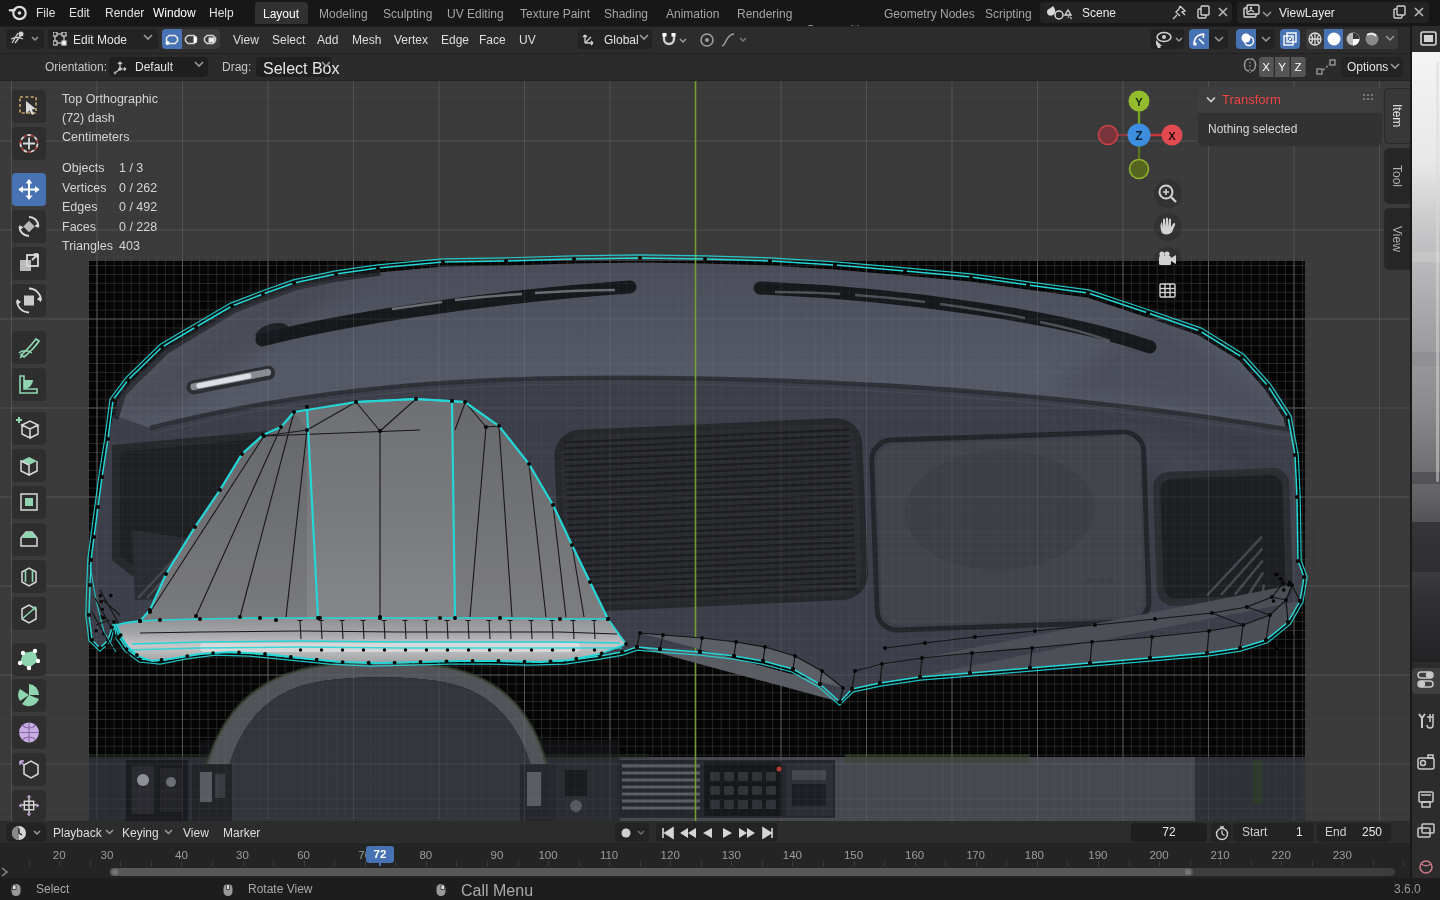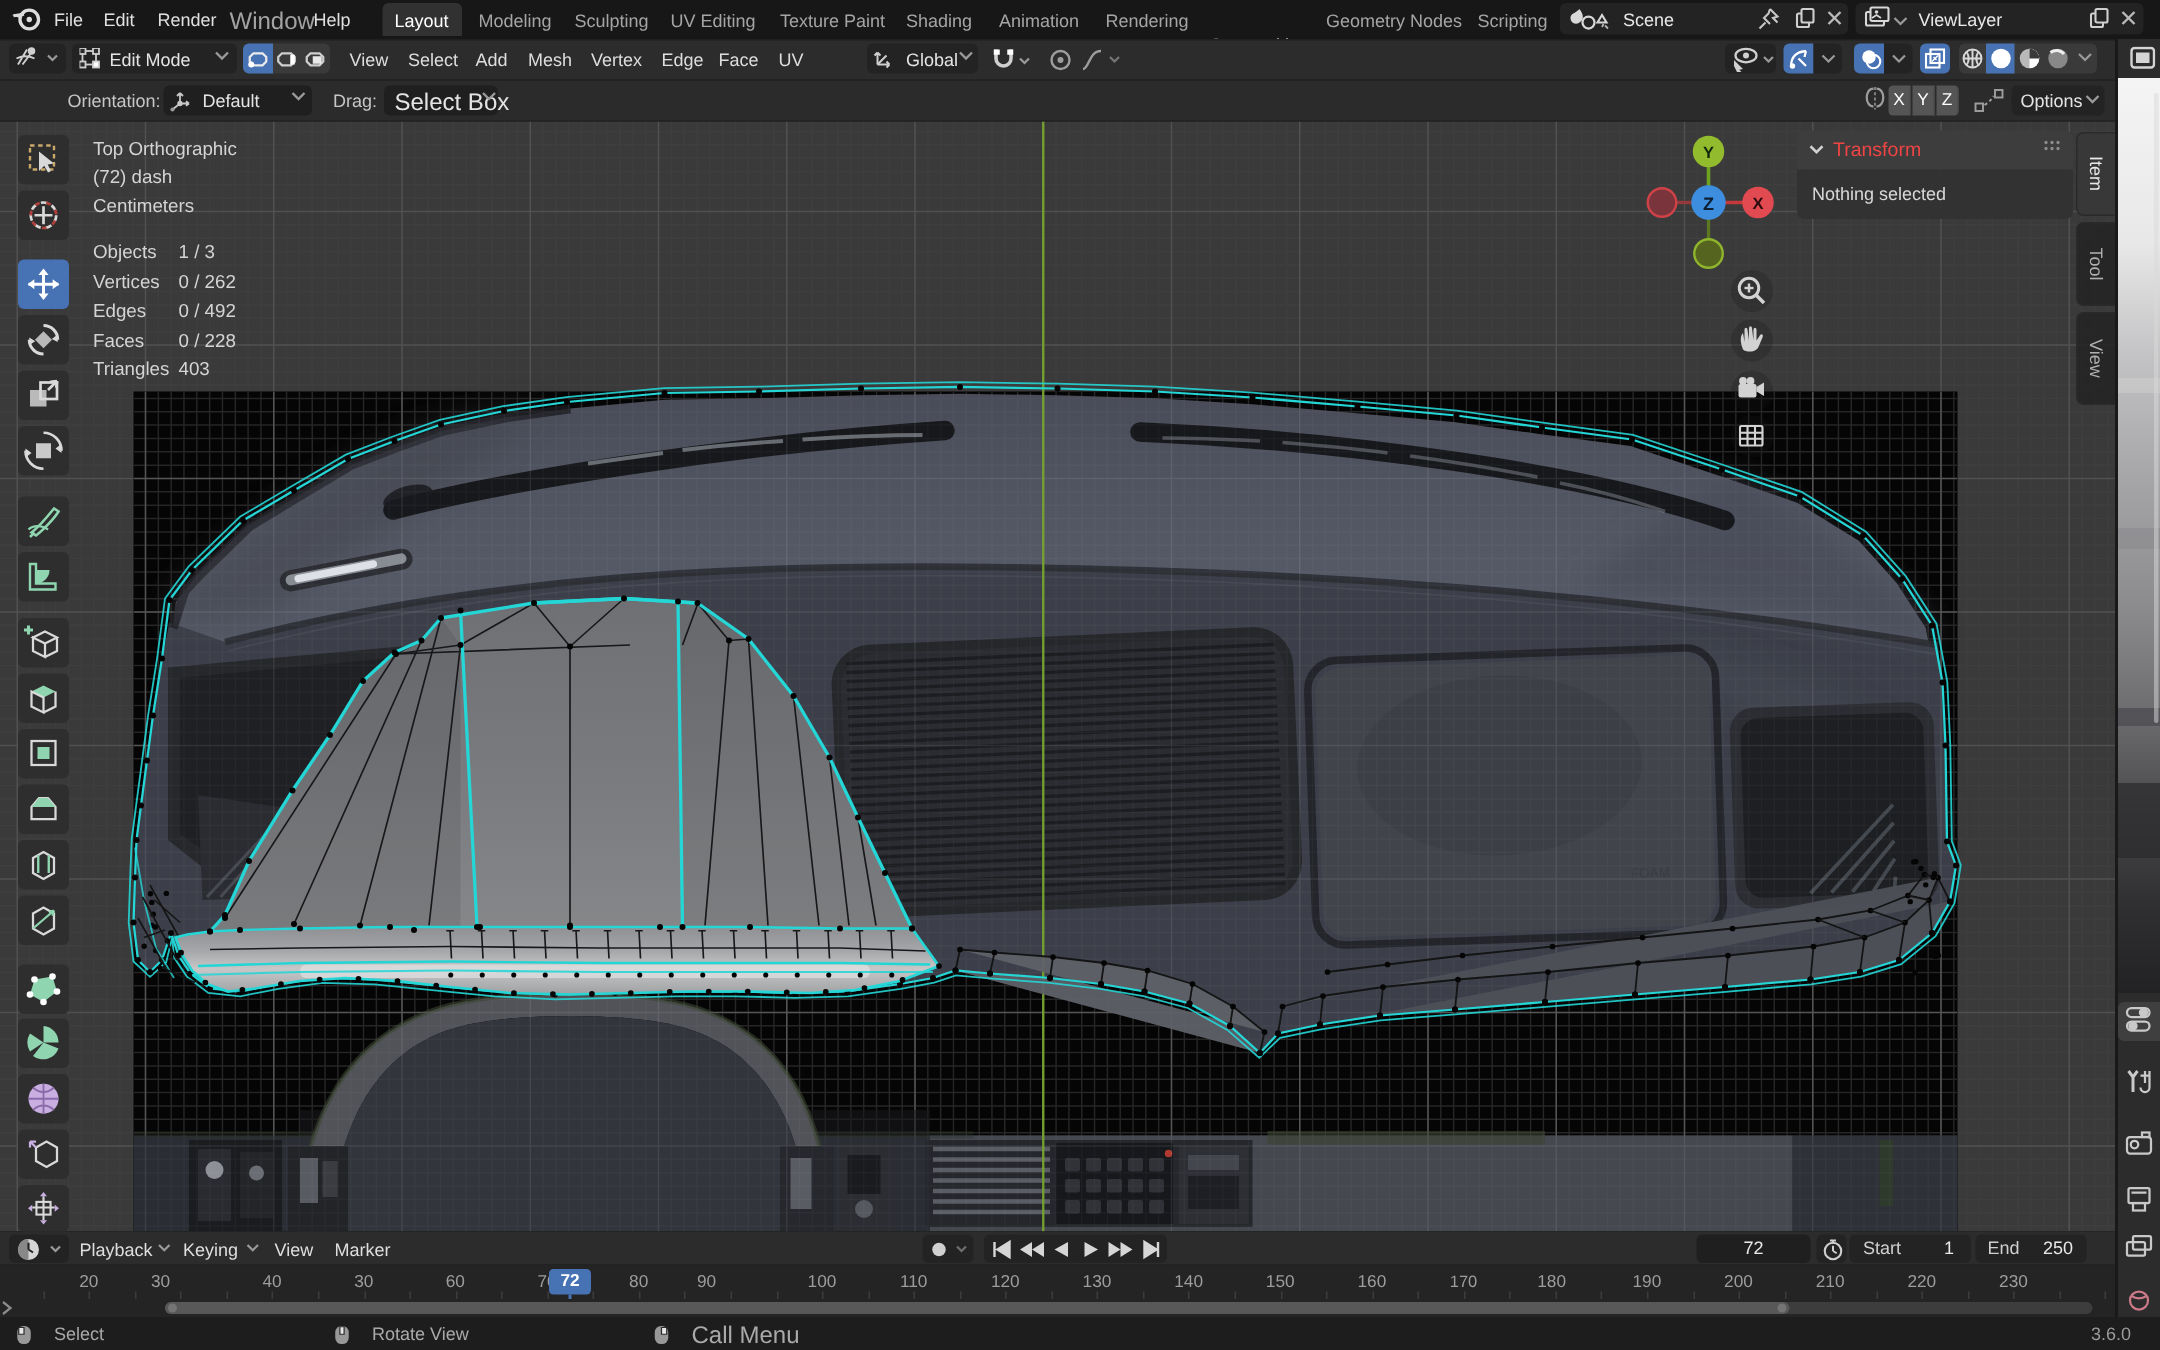--- a/index.html
+++ b/index.html
@@ -3,21 +3,21 @@
 <div class="abs" style="left:0;top:0;width:1440px;height:26px;background:#171717"></div>
 <svg class="abs" style="left:7px;top:3px" width="22" height="19" viewBox="0 0 22 19">
     <circle cx="12.5" cy="10" r="6.2" fill="none" stroke="#dcdcdc" stroke-width="2.2"></circle>
     <circle cx="12.5" cy="10" r="1.8" fill="#dcdcdc"></circle>
     <path d="M1,7 L10,5.5 L6,9 Z" fill="#dcdcdc"></path>
     <path d="M2,7.5 L9,6.5" stroke="#dcdcdc" stroke-width="2"></path>
   </svg>
 <span style="position:absolute;left:36px;top:6px;font-size:12px;color:#e0e0e0">File</span>
 <span style="position:absolute;left:69px;top:6px;font-size:12px;color:#e0e0e0">Edit</span>
 <span style="position:absolute;left:105px;top:6px;font-size:12px;color:#e0e0e0">Render</span>
-<span style="position:absolute;left:153px;top:6px;font-size:16px;color:#a3a3a3">Window</span>
+<span style="position:absolute;left:153px;top:6px;font-size:12px;color:#ffffff">Window</span>
 <span style="position:absolute;left:209px;top:6px;font-size:12px;color:#e0e0e0">Help</span>
 <div class="abs" style="left:255px;top:2px;width:53px;height:22px;background:#313131;border-radius:4px 4px 0 0"></div>
 <span style="position:absolute;left:263px;top:7px;font-size:12px;color:#ffffff">Layout</span>
 <span style="position:absolute;left:319px;top:7px;font-size:12px;color:#a5a5a5">Modeling</span>
 <span style="position:absolute;left:383px;top:7px;font-size:12px;color:#a5a5a5">Sculpting</span>
 <span style="position:absolute;left:447px;top:7px;font-size:12px;color:#a5a5a5">UV Editing</span>
 <span style="position:absolute;left:520px;top:7px;font-size:12px;color:#a5a5a5">Texture Paint</span>
 <span style="position:absolute;left:604px;top:7px;font-size:12px;color:#a5a5a5">Shading</span>
 <span style="position:absolute;left:666px;top:7px;font-size:12px;color:#a5a5a5">Animation</span>
 <span style="position:absolute;left:737px;top:7px;font-size:12px;color:#a5a5a5">Rendering</span>
@@ -850,21 +850,21 @@
 <span class="abs" style="left:1325px;top:825px;font-size:12px;color:#cfcfcf">End</span>
 <span class="abs" style="left:1362px;top:825px;font-size:12px;color:#e8e8e8">250</span>
 <div class="abs" style="left:0;top:843px;width:1410px;height:23px;background:#242424"></div>
 <span style="position:absolute;left:47.2px;top:849px;width:24px;text-align:center;font-size:11.5px;color:#9d9d9d">20</span>
 <span style="position:absolute;left:95px;top:849px;width:24px;text-align:center;font-size:11.5px;color:#9d9d9d">30</span>
 <span style="position:absolute;left:169.4px;top:849px;width:24px;text-align:center;font-size:11.5px;color:#9d9d9d">40</span>
 <span style="position:absolute;left:230.5px;top:849px;width:24px;text-align:center;font-size:11.5px;color:#9d9d9d">30</span>
 <span style="position:absolute;left:291.6px;top:849px;width:24px;text-align:center;font-size:11.5px;color:#9d9d9d">60</span>
 <span style="position:absolute;left:352.7px;top:849px;width:24px;text-align:center;font-size:11.5px;color:#9d9d9d">70</span>
 <span style="position:absolute;left:413.8px;top:849px;width:24px;text-align:center;font-size:11.5px;color:#9d9d9d">80</span>
-<span style="position:absolute;left:459px;top:849px;width:24px;text-align:center;font-size:11.5px;color:#9d9d9d">90</span>
+<span style="position:absolute;left:485px;top:849px;width:24px;text-align:center;font-size:11.5px;color:#9d9d9d">90</span>
 <span style="position:absolute;left:536.0px;top:849px;width:24px;text-align:center;font-size:11.5px;color:#9d9d9d">100</span>
 <span style="position:absolute;left:597.1px;top:849px;width:24px;text-align:center;font-size:11.5px;color:#9d9d9d">110</span>
 <span style="position:absolute;left:658.2px;top:849px;width:24px;text-align:center;font-size:11.5px;color:#9d9d9d">120</span>
 <span style="position:absolute;left:719.3000000000001px;top:849px;width:24px;text-align:center;font-size:11.5px;color:#9d9d9d">130</span>
 <span style="position:absolute;left:780.4000000000001px;top:849px;width:24px;text-align:center;font-size:11.5px;color:#9d9d9d">140</span>
 <span style="position:absolute;left:841.5000000000001px;top:849px;width:24px;text-align:center;font-size:11.5px;color:#9d9d9d">150</span>
 <span style="position:absolute;left:902.6px;top:849px;width:24px;text-align:center;font-size:11.5px;color:#9d9d9d">160</span>
 <span style="position:absolute;left:963.7px;top:849px;width:24px;text-align:center;font-size:11px;color:#9d9d9d">170</span>
 <span style="position:absolute;left:1024.8px;top:849px;width:24px;text-align:left;font-size:11.5px;color:#9d9d9d">180</span>
 <span style="position:absolute;left:1085.9px;top:849px;width:24px;text-align:center;font-size:11.5px;color:#9d9d9d">190</span>

